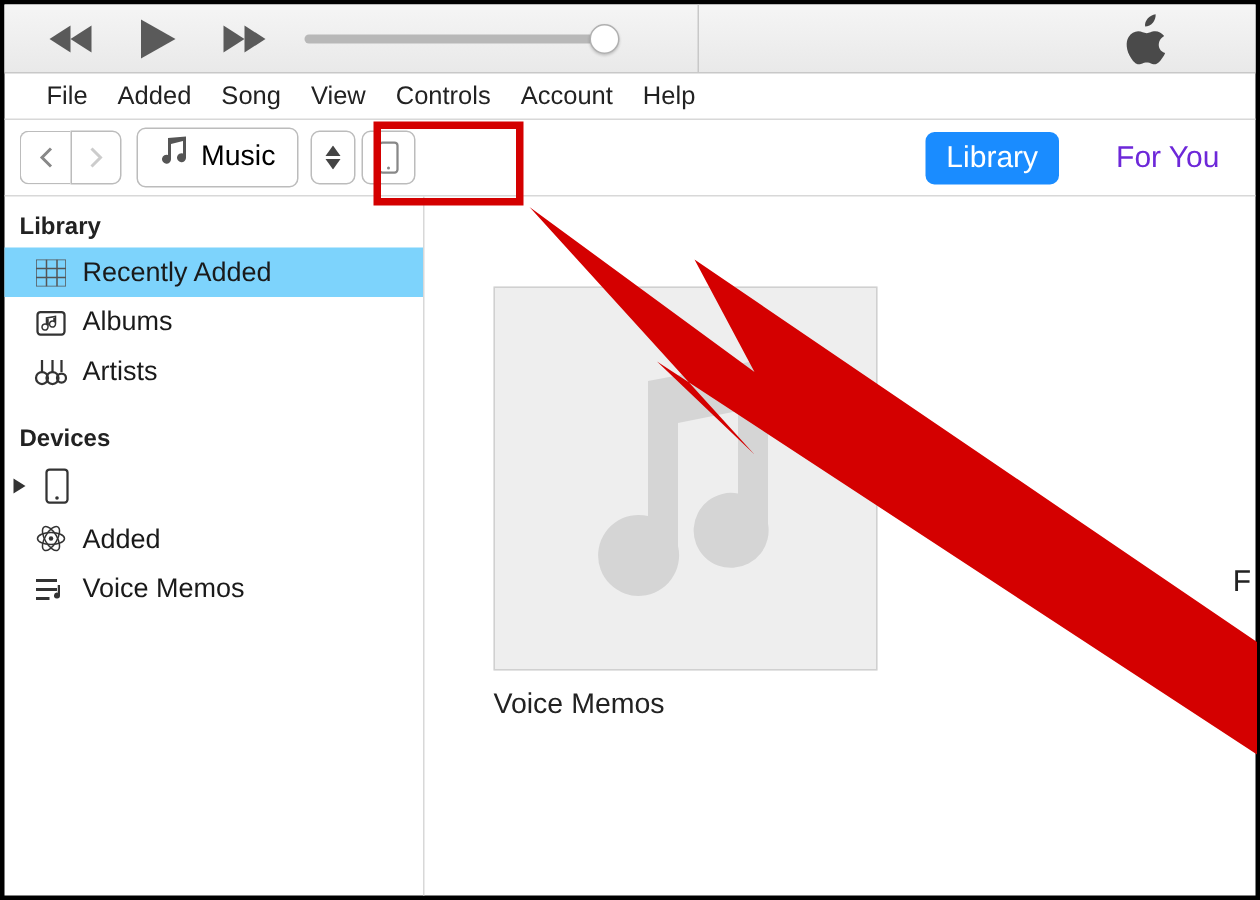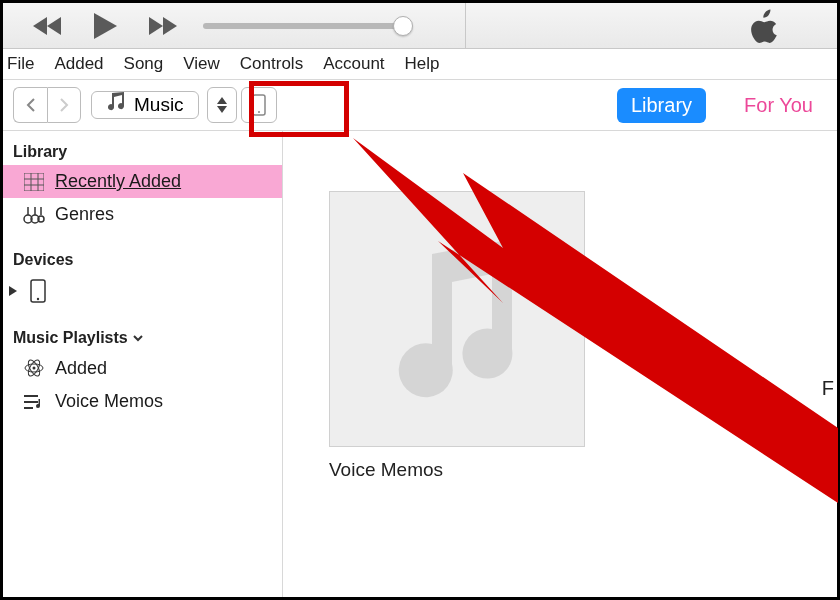--- a/index.html
+++ b/index.html
@@ -9,47 +9,47 @@
   
   .playbar { position: relative; height: 46px; background: linear-gradient(#f5f5f5,#e9e9e9); border-bottom: 1px solid #c8c8c8; display: flex; align-items: center; }
   .play-controls { display: flex; align-items: center; margin-left: 28px; gap: 26px; }
   .play-controls svg { display:block; }
   .track { position: relative; margin-left: 24px; width: 200px; height: 6px; background: #b8b8b8; border-radius: 3px; }
   .track-knob { position: absolute; right: -10px; top: -7px; width: 20px; height: 20px; background: #fff; border: 1px solid #b0b0b0; border-radius: 50%; box-shadow: 0 1px 2px rgba(0,0,0,.2); }
   .playbar-divider { position: absolute; left: 462px; top: 0; bottom: 0; width: 1px; background: #c8c8c8; }
   .apple-logo { position: absolute; right: 56px; top: 6px; }
 
   
-  .menubar { height: 30px; display: flex; align-items: center; gap: 20px; padding: 0 4px; font-size: 17px; color: #222; }
+  .menubar { height: 30px; display: flex; align-items: center; gap: 20px; padding: 0 28px; font-size: 17px; color: #222; }
 
   
   .navrow { position: relative; height: 52px; border-top: 1px solid #d8d8d8; border-bottom: 1px solid #d8d8d8; display: flex; align-items: center; padding: 0 10px; }
   .btn { height: 36px; border: 1px solid #bcbcbc; border-radius: 6px; background: #fff; display: inline-flex; align-items: center; justify-content: center; }
   .nav-btn { width: 34px; }
   .nav-group { display: flex; }
   .nav-group .nav-btn:first-child { border-right: none; border-top-right-radius: 0; border-bottom-right-radius: 0; }
   .nav-group .nav-btn:last-child { border-top-left-radius: 0; border-bottom-left-radius: 0; }
-  .picker { margin-left: 10px; padding: 0 14px; display: inline-flex; align-items: center; gap: 10px; height: 28px; border: 1px solid #bcbcbc; border-radius: 6px; font-size: 19px; line-height: 36px; }
+  .picker { margin-left: 10px; padding: 0 14px; display: inline-flex; align-items: center; gap: 10px; height: 40px; border: 1px solid #bcbcbc; border-radius: 6px; font-size: 19px; line-height: 36px; }
   .sort-btn { width: 30px; margin-left: 8px; flex-direction: column; gap: 0; }
   .device-btn { width: 36px; margin-left: 4px; }
 
   .tabs { position: absolute; right: 10px; top: 8px; display: flex; align-items: center; gap: 24px; font-size: 20px; }
-  .tab { color: #ec4899; padding: 6px 14px; border-radius: 6px; }
+  .tab { color: #6d28d9; padding: 6px 14px; border-radius: 6px; }
   .tab.active { background: #1a8cff; color: #fff; }
 
   
   .red-box { position: absolute; left: 246px; top: 78px; width: 100px; height: 56px; border: 5px solid #d40000; z-index: 5; }
 
   
   .body { display: flex; height: calc(600px - 6px - 46px - 30px - 52px); }
   .sidebar { width: 280px; border-right: 1px solid #d8d8d8; padding: 6px 0 0 0; }
   .side-heading { font-size: 16px; font-weight: 700; color: #222; padding: 6px 10px 4px 10px; display: flex; align-items: center; gap: 4px; }
   .side-heading .chev { width: 12px; height: 12px; }
   .side-item { display: flex; align-items: center; gap: 10px; font-size: 18px; color: #1a1a1a; padding: 6px 10px 6px 20px; cursor: pointer; }
-  .side-item.selected { background: #f9a8d4; text-decoration: underline; }
+  .side-item.selected { background: #7dd3fc; }
   .side-icon { width: 22px; display: flex; align-items: center; justify-content: center; }
   .devices-row { display: flex; align-items: center; gap: 6px; padding-left: 6px;}
   .devices-row .tri { width: 0; height: 0; border-top: 5px solid transparent; border-bottom: 5px solid transparent; border-left: 8px solid #333; }
 
   .content { flex: 1; position: relative; }
   .album { position: absolute; left: 46px; top: 60px; width: 256px; }
   .album-art { width: 256px; height: 256px; border: 1px solid #d0d0d0; background: #eee; display: flex; align-items: center; justify-content: center; }
   .album-title { margin-top: 12px; font-size: 19px; color: #222; }
 
   .cutletter { position: absolute; right: 3px; top: 246px; font-size: 20px; color: #222; }
@@ -156,49 +156,52 @@
               <line x1="0" y1="6" x2="20" y2="6" stroke="#555"></line>
               <line x1="0" y1="12" x2="20" y2="12" stroke="#555"></line>
               <line x1="7" y1="0" x2="7" y2="18" stroke="#555"></line>
               <line x1="14" y1="0" x2="14" y2="18" stroke="#555"></line>
             </svg>
         </span>
         <span>Recently Added</span>
       </div>
       <div class="side-item">
         <span class="side-icon">
+          <svg width="20" height="20" viewBox="0 0 20 20">
+              <rect x="1" y="3" width="18" height="15" rx="2" fill="none" stroke="#333" stroke-width="1.5"></rect>
+              <path d="M8 7v6a2 2 0 1 1-1-1.7V7l6-1v5a2 2 0 1 1-1-1.7V7" fill="none" stroke="#333"></path>
+            </svg>
+        </span>
+        <span>Albums</span>
+      </div>
+      <div class="side-item">
+        <span class="side-icon">
           <svg width="22" height="20" viewBox="0 0 22 20">
               <circle cx="5" cy="14" r="4" fill="none" stroke="#333" stroke-width="1.5"></circle>
               <circle cx="12" cy="14" r="4" fill="none" stroke="#333" stroke-width="1.5"></circle>
               <line x1="5" y1="10" x2="5" y2="2" stroke="#333" stroke-width="1.5"></line>
               <line x1="12" y1="10" x2="12" y2="2" stroke="#333" stroke-width="1.5"></line>
               <line x1="18" y1="10" x2="18" y2="2" stroke="#333" stroke-width="1.5"></line>
               <circle cx="18" cy="14" r="3" fill="none" stroke="#333" stroke-width="1.5"></circle>
             </svg>
         </span>
-        <span>Genres</span>
+        <span>Artists</span>
       </div>
 
       <div class="side-heading" style="margin-top:14px;">Devices</div>
       <div class="side-item devices-row" style="padding-left:6px;">
         <span class="tri"></span>
         <span class="side-icon" style="margin-left:4px;">
           <svg width="16" height="24" viewBox="0 0 16 24">
               <rect x="1" y="1" width="14" height="22" rx="2" fill="none" stroke="#333" stroke-width="1.5"></rect>
               <circle cx="8" cy="20" r="1.2" fill="#333"></circle>
             </svg>
         </span>
       </div>
 
-      <div class="side-heading" style="margin-top:14px;">
-        <span>Music Playlists</span>
-        <svg class="chev" width="12" height="12" viewBox="0 0 12 12">
-            <polyline points="2,4 6,8 10,4" fill="none" stroke="#333" stroke-width="2"></polyline>
-          </svg>
-      </div>
       <div class="side-item">
         <span class="side-icon">
           <svg width="22" height="22" viewBox="0 0 22 22">
               <ellipse cx="11" cy="11" rx="9" ry="4" fill="none" stroke="#333"></ellipse>
               <ellipse cx="11" cy="11" rx="9" ry="4" fill="none" stroke="#333" transform="rotate(60 11 11)"></ellipse>
               <ellipse cx="11" cy="11" rx="9" ry="4" fill="none" stroke="#333" transform="rotate(120 11 11)"></ellipse>
               <circle cx="11" cy="11" r="1.5" fill="#333"></circle>
             </svg>
         </span>
         <span>Added</span>

